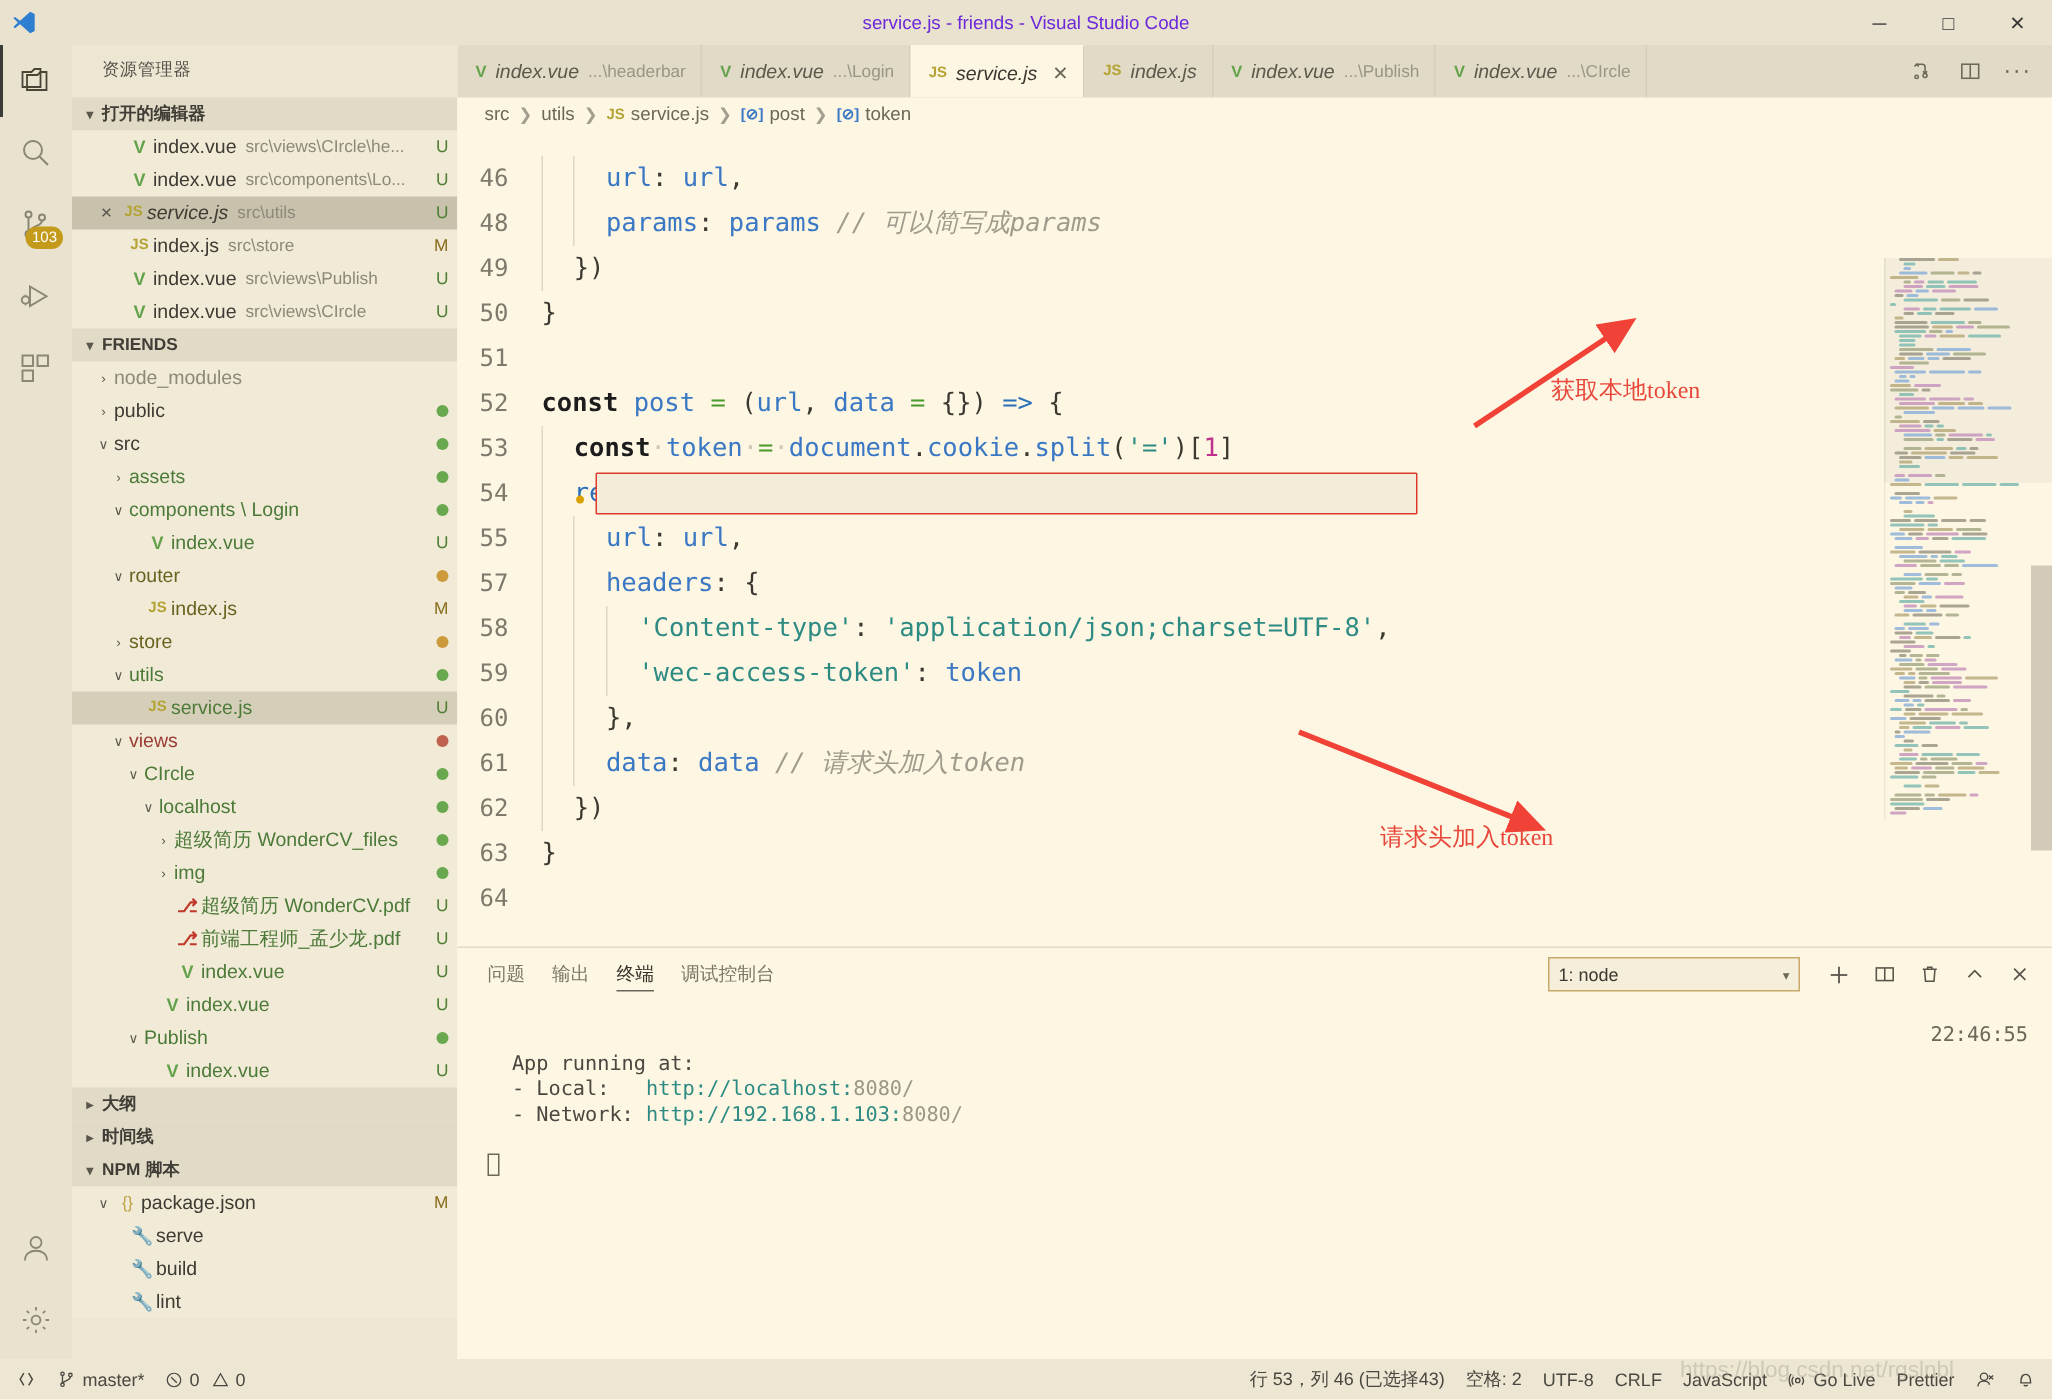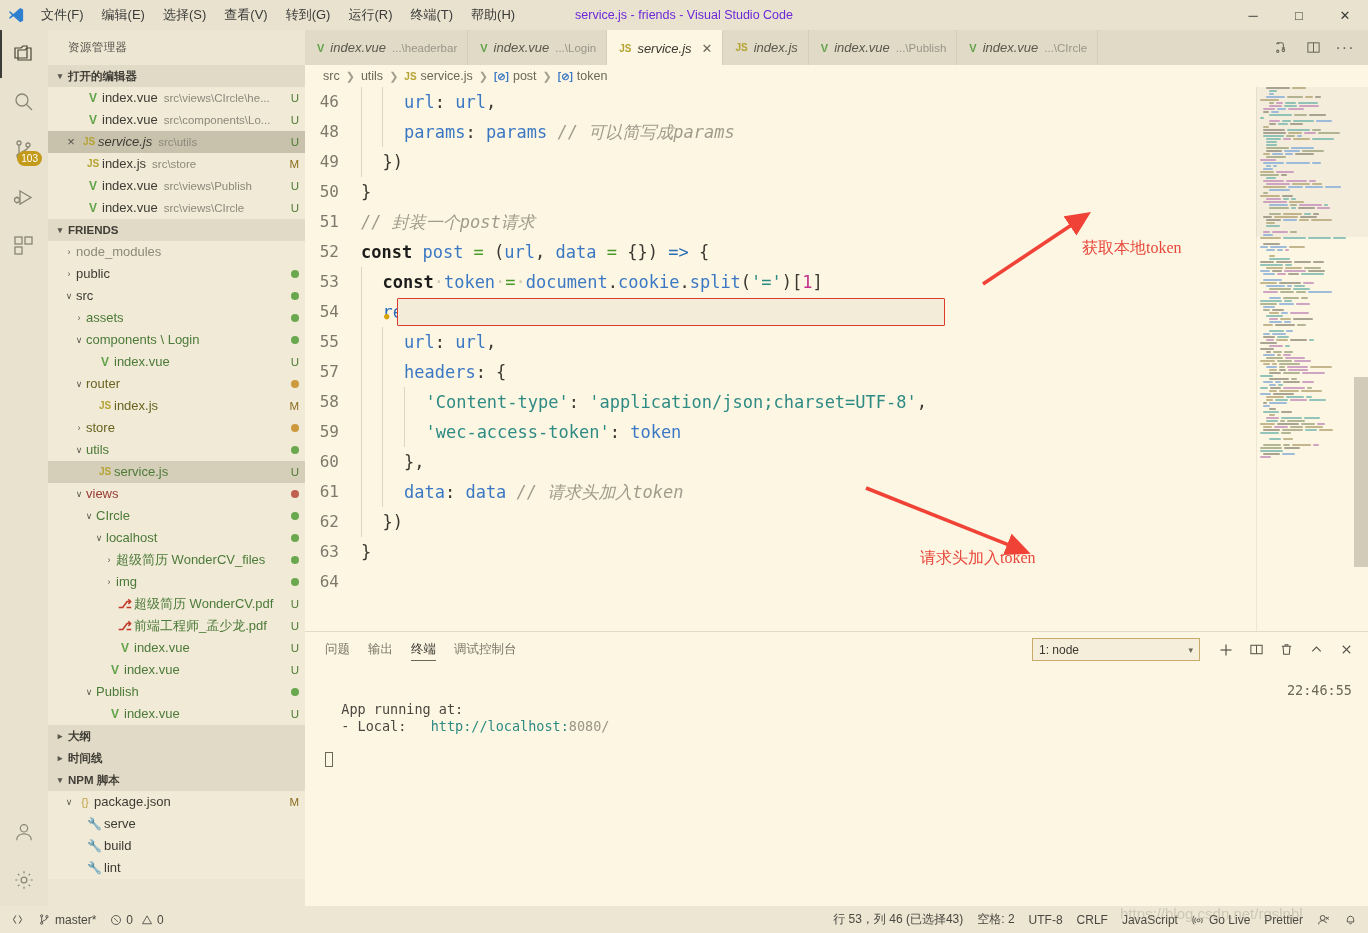--- a/index.html
+++ b/index.html
@@ -204,20 +204,21 @@
   .bc-sep { color: #a39e8e; padding: 0 2px; font-size: 11px; }
   .bc-js { color: #b5a334; font-weight: bold; font-size: 10px; }
   .bc-sym { color: #3b78c4; font-size: 10px; font-weight: bold; }
 
   
   .code-wrap {
     flex: 1 1 auto; min-height: 0;
     position: relative; overflow: hidden;
     background: #fdf6e3;
     display: flex;
+    align-items: center;
   }
   .code-scroll {
     flex: 1 1 auto; position: relative;
     font-family: "DejaVu Sans Mono", monospace;
     font-size: 17px; line-height: 30px;
   }
   .cline {
     height: 30px; display: flex; align-items: center;
     white-space: pre;
   }
@@ -380,30 +381,20 @@
 <body>
 
 <div id="app">
 
   <div class="titlebar">
     <div class="vscode-logo">
       <svg width="18" height="18" viewBox="0 0 24 24">
         <path d="M17.5 2.5 L21.5 4.5 V19.5 L17.5 21.5 L8.5 13.5 L4 17 L2.5 16 L6.5 12 L2.5 8 L4 7 L8.5 10.5 Z" fill="#2f7fd1"></path>
       </svg>
     </div>
-    <div class="menu" id="menu-bar">
-        <div class="menu-item">文件(F)</div>
-        <div class="menu-item">编辑(E)</div>
-        <div class="menu-item">选择(S)</div>
-        <div class="menu-item">查看(V)</div>
-        <div class="menu-item">转到(G)</div>
-        <div class="menu-item">运行(R)</div>
-        <div class="menu-item">终端(T)</div>
-        <div class="menu-item">帮助(H)</div>
-      </div>
     <div class="title-center">service.js - friends - Visual Studio Code</div>
     <div class="win-controls">
       <div class="win-btn">─</div>
       <div class="win-btn">□</div>
       <div class="win-btn">✕</div>
     </div>
   </div>
 
   <div class="body-row">
 
@@ -768,21 +759,21 @@
           <span class="bc-sym">[⊘]</span>
           <span>token</span>
         </div>
 
       <div class="code-wrap">
         <div class="code-scroll" id="code-lines">
             <div class="cline"><div class="lnum">46</div><div class="ctext"><span class="guide"></span><span class="plain-t">  </span><span class="guide"></span><span class="plain-t">  </span><span class="var">url</span><span class="pun">: </span><span class="var">url</span><span class="pun">,</span></div></div>
             <div class="cline"><div class="lnum">48</div><div class="ctext"><span class="guide"></span><span class="plain-t">  </span><span class="guide"></span><span class="plain-t">  </span><span class="var">params</span><span class="pun">: </span><span class="var">params </span><span class="cmt">// 可以简写成params</span></div></div>
             <div class="cline"><div class="lnum">49</div><div class="ctext"><span class="guide"></span><span class="plain-t">  </span><span class="pun">})</span></div></div>
             <div class="cline"><div class="lnum">50</div><div class="ctext"><span class="pun">}</span></div></div>
-            <div class="cline"><div class="lnum">51</div><div class="ctext"><span class="cmt">// 封装一个post请求</span></div></div>
+            <div class="cline"><div class="lnum">51</div></div>
             <div class="cline"><div class="lnum">52</div><div class="ctext"><span class="kw">const </span><span class="var">post </span><span class="op">= </span><span class="pun">(</span><span class="var">url</span><span class="pun">, </span><span class="var">data </span><span class="op">= </span><span class="pun">{}) </span><span class="kw2">=&gt; </span><span class="pun">{</span></div></div>
             <div class="cline"><div class="lnum">53</div><div class="ctext"><span class="guide"></span><span class="plain-t">  </span><span class="kw">const</span><span class="dotsep">·</span><span class="var">token</span><span class="dotsep">·</span><span class="op">=</span><span class="dotsep">·</span><span class="var">document</span><span class="pun">.</span><span class="var">cookie</span><span class="pun">.</span><span class="var">split</span><span class="pun">(</span><span class="str">'='</span><span class="pun">)[</span><span class="num">1</span><span class="pun">]</span></div></div>
             <div class="cline"><div class="lnum">54</div><div class="ctext"><span class="guide"></span><span class="plain-t">  </span><span class="kw2">return </span><span class="var">service</span><span class="pun">({</span></div></div>
             <div class="cline"><div class="lnum">55</div><div class="ctext"><span class="guide"></span><span class="plain-t">  </span><span class="guide"></span><span class="plain-t">  </span><span class="var">url</span><span class="pun">: </span><span class="var">url</span><span class="pun">,</span></div></div>
             <div class="cline"><div class="lnum">57</div><div class="ctext"><span class="guide"></span><span class="plain-t">  </span><span class="guide"></span><span class="plain-t">  </span><span class="var">headers</span><span class="pun">: {</span></div></div>
             <div class="cline"><div class="lnum">58</div><div class="ctext"><span class="guide"></span><span class="plain-t">  </span><span class="guide"></span><span class="plain-t">  </span><span class="guide"></span><span class="plain-t">  </span><span class="str">'Content-type'</span><span class="pun">: </span><span class="str">'application/json;charset=UTF-8'</span><span class="pun">,</span></div></div>
             <div class="cline"><div class="lnum">59</div><div class="ctext"><span class="guide"></span><span class="plain-t">  </span><span class="guide"></span><span class="plain-t">  </span><span class="guide"></span><span class="plain-t">  </span><span class="str">'wec-access-token'</span><span class="pun">: </span><span class="var">token</span></div></div>
             <div class="cline"><div class="lnum">60</div><div class="ctext"><span class="guide"></span><span class="plain-t">  </span><span class="guide"></span><span class="plain-t">  </span><span class="pun">},</span></div></div>
             <div class="cline"><div class="lnum">61</div><div class="ctext"><span class="guide"></span><span class="plain-t">  </span><span class="guide"></span><span class="plain-t">  </span><span class="var">data</span><span class="pun">: </span><span class="var">data </span><span class="cmt">// 请求头加入token</span></div></div>
             <div class="cline"><div class="lnum">62</div><div class="ctext"><span class="guide"></span><span class="plain-t">  </span><span class="pun">})</span></div></div>
@@ -1366,35 +1357,36 @@
           </div>
         </div>
 
         <div class="term-body">
           <div class="term-time" style="top:15px;">22:46:55</div>
           <div id="terminal-lines">
               <div class="tline">&nbsp;</div>
               <div class="tline">&nbsp;</div>
               <div class="tline">  App running at:</div>
               <div class="tline"><span>  - Local:   </span><span class="t-cyan">http://localhost:</span><span class="t-gray">8080/</span></div>
+              <div class="tline"><span>  - Network: </span><span class="t-cyan">http://192.168.1.103:</span><span class="t-gray">8080/</span></div>
               <div class="tline">&nbsp;</div>
               <div class="tline"><span class="cursor-block"></span></div>
             </div>
         </div>
       </div>
 
       <svg class="anno-svg" style="left:668px;top:172px;" width="130" height="90" viewBox="0 0 130 90">
         <defs>
           <marker id="ah1" markerWidth="7" markerHeight="7" refX="5" refY="3.2" orient="auto">
             <path d="M0,0 L7,3.2 L0,6.4 Z" fill="#f04236"></path>
           </marker>
         </defs>
         <line x1="10" y1="82" x2="112" y2="14" stroke="#f04236" stroke-width="3.6" marker-end="url(#ah1)"></line>
       </svg>
-      <div class="anno" style="left:729px;top:208px;margin-left:48px;">获取本地token</div>
+      <div class="anno" style="left:729px;top:220px;">获取本地token</div>
 
       <svg class="anno-svg" style="left:553px;top:448px;" width="200" height="100" viewBox="0 0 200 100">
         <defs>
           <marker id="ah2" markerWidth="7" markerHeight="7" refX="5" refY="3.2" orient="auto">
             <path d="M0,0 L7,3.2 L0,6.4 Z" fill="#f04236"></path>
           </marker>
         </defs>
         <line x1="8" y1="10" x2="166" y2="73" stroke="#f04236" stroke-width="3.6" marker-end="url(#ah2)"></line>
       </svg>
       <div class="anno" style="left:615px;top:518px;">请求头加入token</div>

